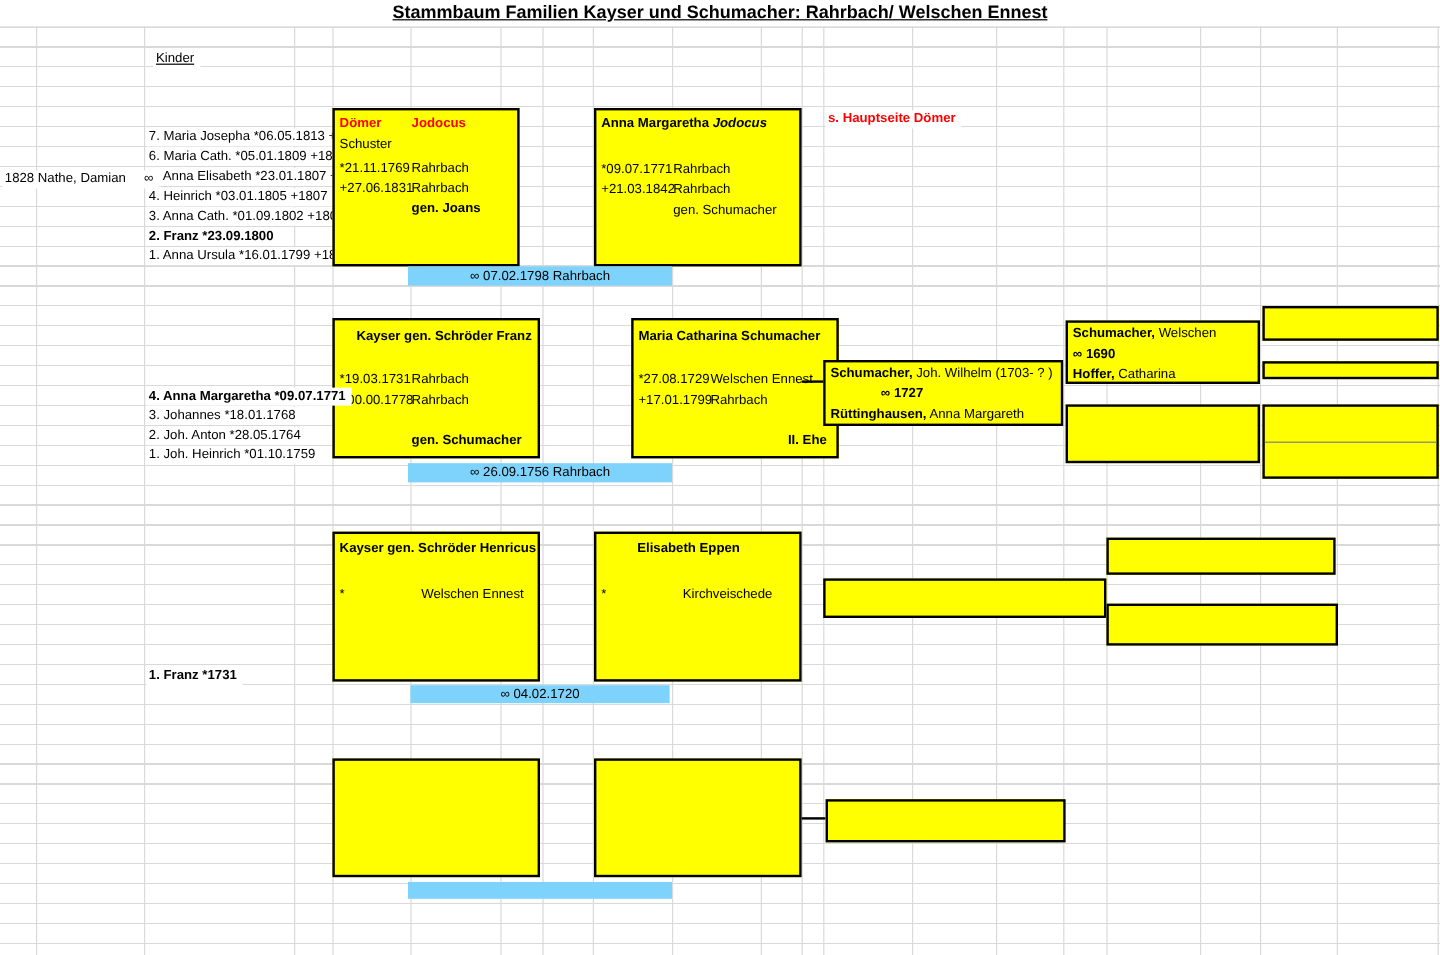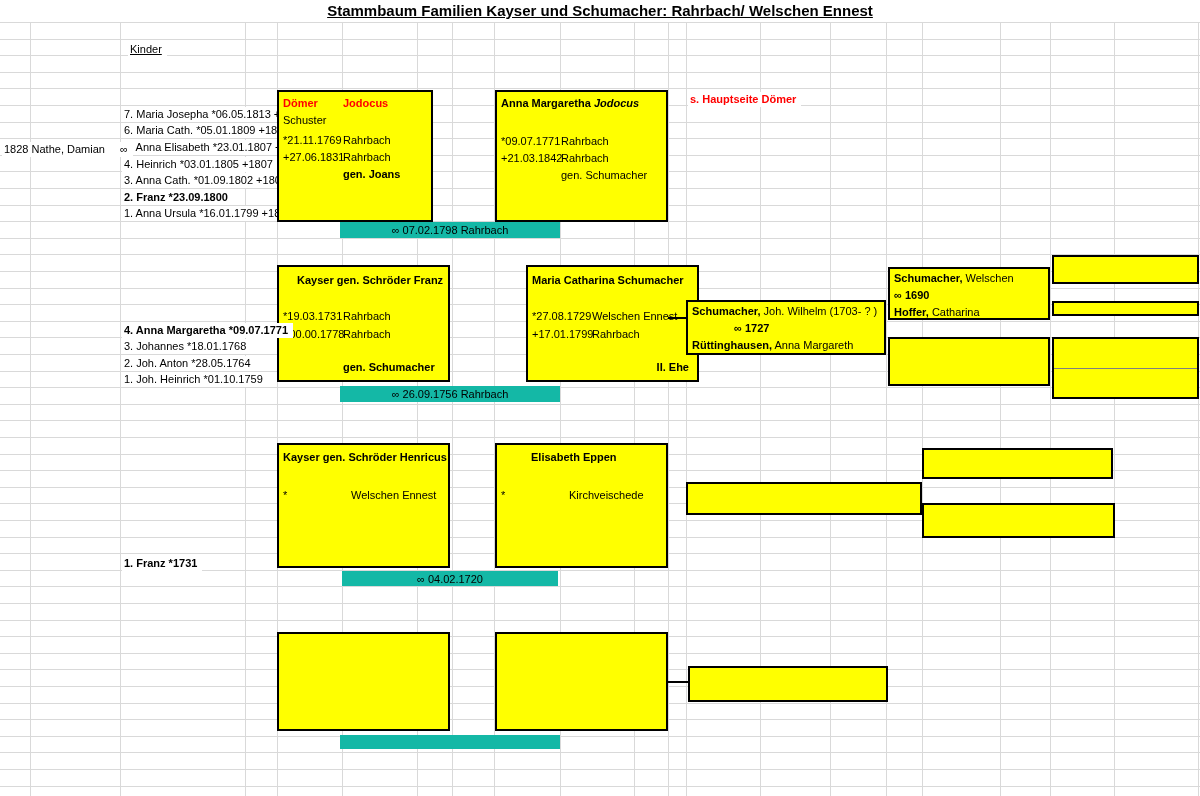--- a/index.html
+++ b/index.html
@@ -12,21 +12,21 @@
          font-size:15px;font-weight:bold;}
   .title span{text-decoration:underline;background:#fff;padding:0 8px;}
   .cell-text{position:absolute;background:#fff;font-size:11px;line-height:15px;height:15px;
              white-space:nowrap;padding:0 5px 0 2px;}
   .b{font-weight:bold;}
   .i{font-style:italic;}
   .red{color:#ff0000;}
   .u{text-decoration:underline;}
   .box{position:absolute;background:#ffff00;border:2px solid #000;box-sizing:border-box;}
   .box .l{position:absolute;font-size:11px;line-height:14px;white-space:nowrap;}
-  .strip{position:absolute;background:#14b8a6;font-size:11px;line-height:16px;text-align:center;
+  .strip{position:absolute;background:#7dd3fc;font-size:11px;line-height:16px;text-align:center;
          white-space:nowrap;}
   .conn{position:absolute;height:2px;background:#000;}
   .divider{position:absolute;left:0;width:100%;height:1px;background:#808080;}
 </style>
 </head>
 <body>
 
 <div class="sheet">
   <div class="hgrid"></div>
   <div id="vlines">

